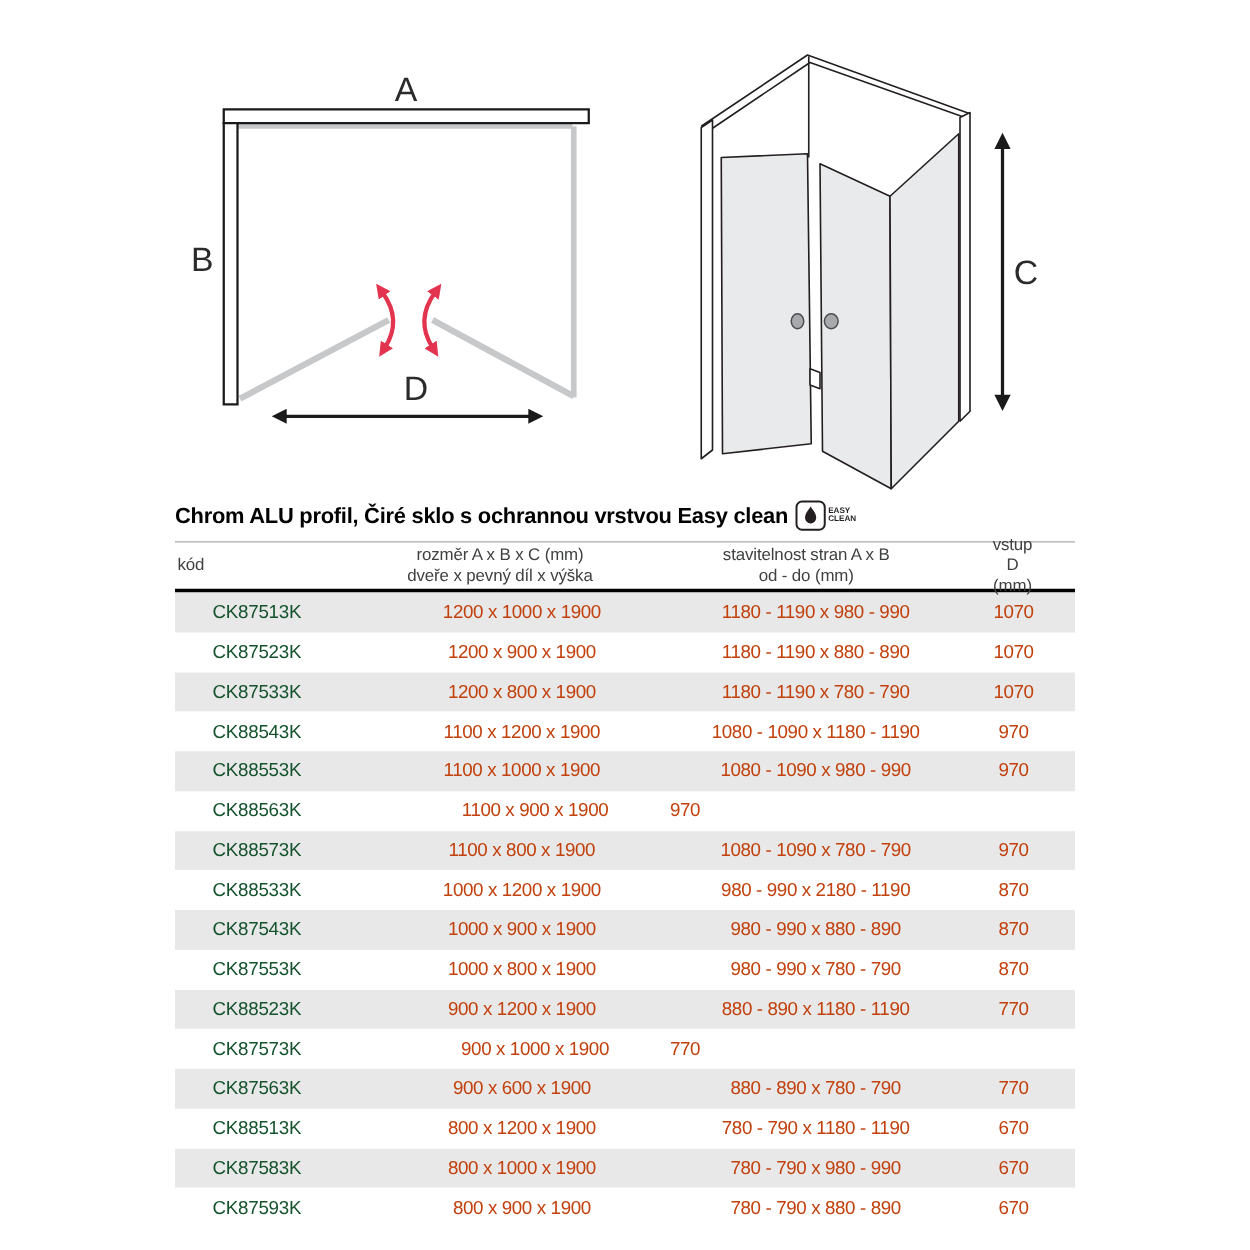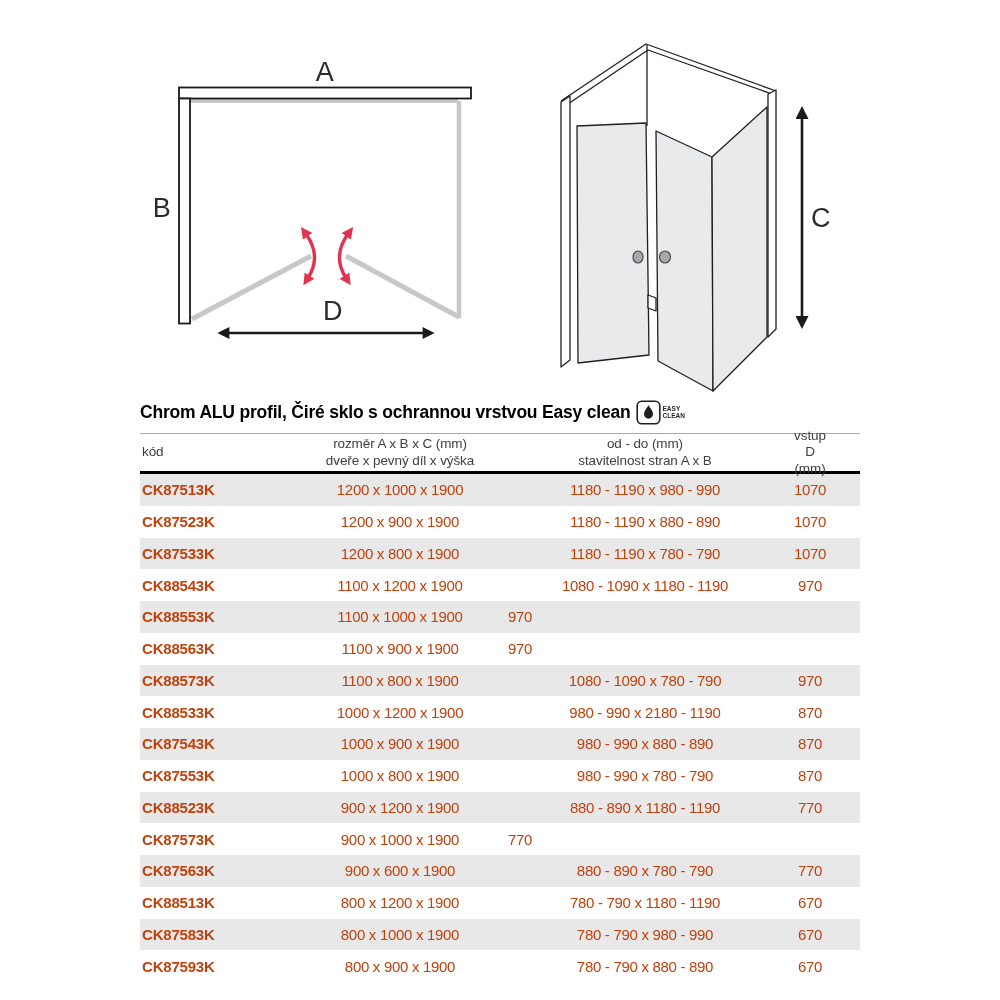--- a/index.html
+++ b/index.html
@@ -36,21 +36,21 @@
     border-top:1px solid #a7a9ac;border-bottom:3px solid #000;
     color:#3f4041;font-size:13.5px;line-height:1.22;letter-spacing:-0.1px;
   }
   .trow{display:flex;align-items:center;height:31.75px;}
   .trow:nth-child(odd){background:#e8e8e9;}
   .cell{box-sizing:border-box;}
   .c1{width:160px;text-align:left;padding-left:2px;}
   .c2{width:200px;text-align:center;}
   .c3{width:290px;text-align:center;}
   .c4{width:70px;text-align:center;padding-right:30px;}
-  .kod{font-weight:bold;font-size:15px;color:#c2410c;letter-spacing:-0.2px;}
+  .kod{font-weight:normal;font-size:15px;color:#14532d;letter-spacing:-0.2px;margin-left:28px;}
   .val{font-size:15px;color:#c2410c;letter-spacing:-0.3px;}
 </style>
 </head>
 <body>
 
 <svg id="diagram-top-view" class="diagram" width="360" height="330" viewBox="0 0 360 330">
   <defs>
     <marker id="redhead" viewBox="0 0 10 10" refX="2.5" refY="5" markerWidth="3.4" markerHeight="3.4" orient="auto-start-reverse">
       <path d="M0,0 L10,5 L0,10 Z" fill="#e2344e"></path>
     </marker>
@@ -125,22 +125,22 @@
 </div>
 
 <div class="spec-table">
   <div class="thead">
     <div class="cell c1">kód</div>
     <div class="cell c2">
       <div>rozměr A x B x C (mm)</div>
       <div>dveře x pevný díl x výška</div>
     </div>
     <div class="cell c3">
+      <div>stavitelnost stran A x B</div>
       <div>od - do (mm)</div>
-      <div>stavitelnost stran A x B</div>
     </div>
     <div class="cell c4">vstup D (mm)</div>
   </div>
   <div>
       <div class="trow">
         <div class="cell c1 kod">CK87513K</div>
         <div class="cell c2 val">1200 x 1000 x 1900</div>
         <div class="cell c3 val">1180 - 1190 x 980 - 990</div>
         <div class="cell c4 val">1070</div>
       </div>
@@ -158,20 +158,21 @@
       </div>
       <div class="trow">
         <div class="cell c1 kod">CK88543K</div>
         <div class="cell c2 val">1100 x 1200 x 1900</div>
         <div class="cell c3 val">1080 - 1090 x 1180 - 1190</div>
         <div class="cell c4 val">970</div>
       </div>
       <div class="trow">
         <div class="cell c1 kod">CK88553K</div>
         <div class="cell c2 val">1100 x 1000 x 1900</div>
+        <div class="cell c3 val">1080 - 1090 x 980 - 990</div>
         <div class="cell c4 val">970</div>
       </div>
       <div class="trow">
         <div class="cell c1 kod">CK88563K</div>
         <div class="cell c2 val">1100 x 900 x 1900</div>
         <div class="cell c4 val">970</div>
       </div>
       <div class="trow">
         <div class="cell c1 kod">CK88573K</div>
         <div class="cell c2 val">1100 x 800 x 1900</div>

